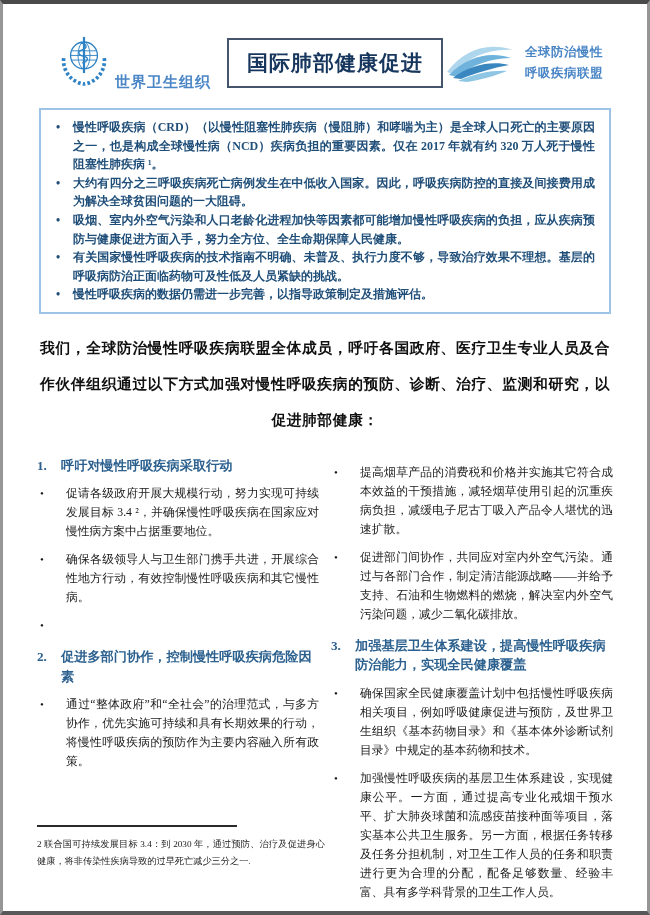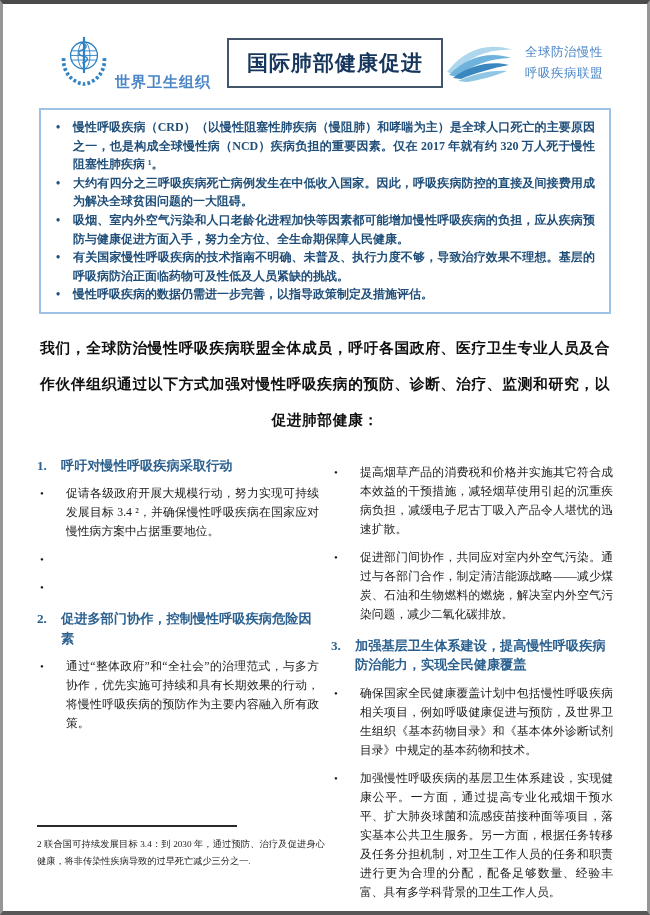--- a/index.html
+++ b/index.html
@@ -13,21 +13,21 @@
   
   .header{display:flex;align-items:center;padding:30px 26px 0 56px;}
   .who-block{display:flex;align-items:flex-end;gap:6px;flex:none;}
   .who-label{color:#4a86c6;font-size:15px;font-weight:bold;letter-spacing:1px;}
   .title-box{
     border:2px solid #44546a;margin-left:16px;padding:5px 18px;
     text-align:center;color:#17365d;font-weight:bold;font-size:21px;line-height:1.75;
     letter-spacing:1px;flex:none;
   }
   .gard-block{margin-left:auto;display:flex;align-items:center;gap:8px;padding-right:18px;}
-  .gard-label{color:#4a86c6;font-size:12.5px;font-weight:normal;line-height:1.7;letter-spacing:.5px;}
+  .gard-label{color:#4a86c6;font-size:12.5px;font-weight:bold;line-height:1.7;letter-spacing:.5px;}
   
   .summary-box{
     margin:16px 36px 0 36px;border:2px solid #9dc3e6;
     padding:8px 14px 8px 2px;
   }
   .sbullet{display:flex;color:#1f4e79;font-weight:bold;font-size:12px;line-height:18.6px;}
   .sbullet .dot{width:30px;flex:none;text-align:center;}
   .sbullet .btext{flex:1;text-align:justify;}
   
   .declaration{
@@ -126,41 +126,42 @@
         <div class="col-heading">
           <span class="num">1.</span>
           <span class="htext">呼吁对慢性呼吸疾病采取行动</span>
         </div>
         <div class="col-bullet">
           <span class="dot">•</span>
           <span class="btext">促请各级政府开展大规模行动，努力实现可持续发展目标 3.4 ²，并确保慢性呼吸疾病在国家应对慢性病方案中占据重要地位。</span>
         </div>
         <div class="col-bullet">
           <span class="dot">•</span>
+          <span class="btext">确保各级领导人与卫生部门携手共进，开展综合性地方行动，有效控制慢性呼吸疾病和其它慢性病。</span>
         </div>
         <div class="col-bullet">
           <span class="dot">•</span>
         </div>
         <div class="col-heading">
           <span class="num">2.</span>
           <span class="htext">促进多部门协作，控制慢性呼吸疾病危险因素</span>
         </div>
         <div class="col-bullet">
           <span class="dot">•</span>
           <span class="btext">通过“整体政府”和“全社会”的治理范式，与多方协作，优先实施可持续和具有长期效果的行动，将慢性呼吸疾病的预防作为主要内容融入所有政策。</span>
         </div>
       </div>
     <div class="col" id="col-right">
         <div class="col-bullet">
           <span class="dot">•</span>
           <span class="btext">提高烟草产品的消费税和价格并实施其它符合成本效益的干预措施，减轻烟草使用引起的沉重疾病负担，减缓电子尼古丁吸入产品令人堪忧的迅速扩散。</span>
         </div>
         <div class="col-bullet">
           <span class="dot">•</span>
-          <span class="btext">促进部门间协作，共同应对室内外空气污染。通过与各部门合作，制定清洁能源战略——减少煤炭、石油和生物燃料的燃烧，解决室内外空气污染问题，减少二氧化碳排放。</span>
+          <span class="btext">促进部门间协作，共同应对室内外空气污染。通过与各部门合作，制定清洁能源战略——并给予支持、石油和生物燃料的燃烧，解决室内外空气污染问题，减少二氧化碳排放。</span>
         </div>
         <div class="col-heading">
           <span class="num">3.</span>
           <span class="htext">加强基层卫生体系建设，提高慢性呼吸疾病防治能力，实现全民健康覆盖</span>
         </div>
         <div class="col-bullet">
           <span class="dot">•</span>
           <span class="btext">确保国家全民健康覆盖计划中包括慢性呼吸疾病相关项目，例如呼吸健康促进与预防，及世界卫生组织《基本药物目录》和《基本体外诊断试剂目录》中规定的基本药物和技术。</span>
         </div>
         <div class="col-bullet">

